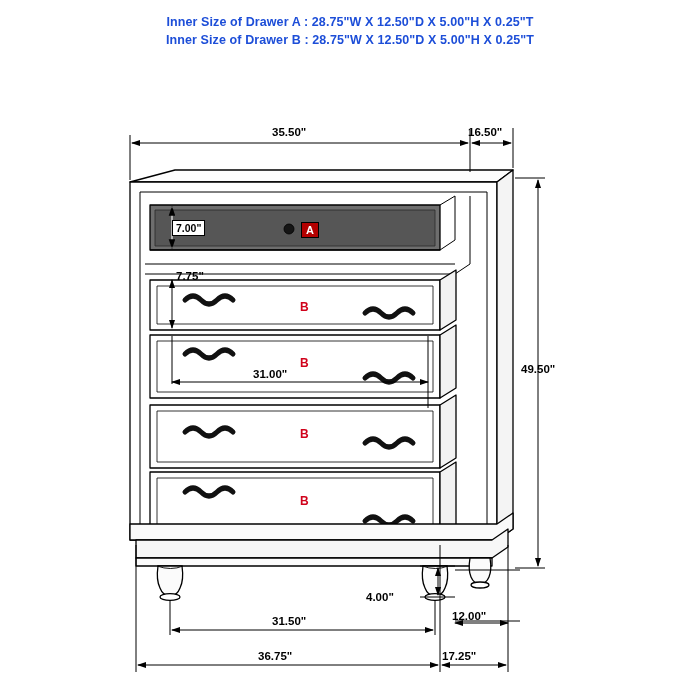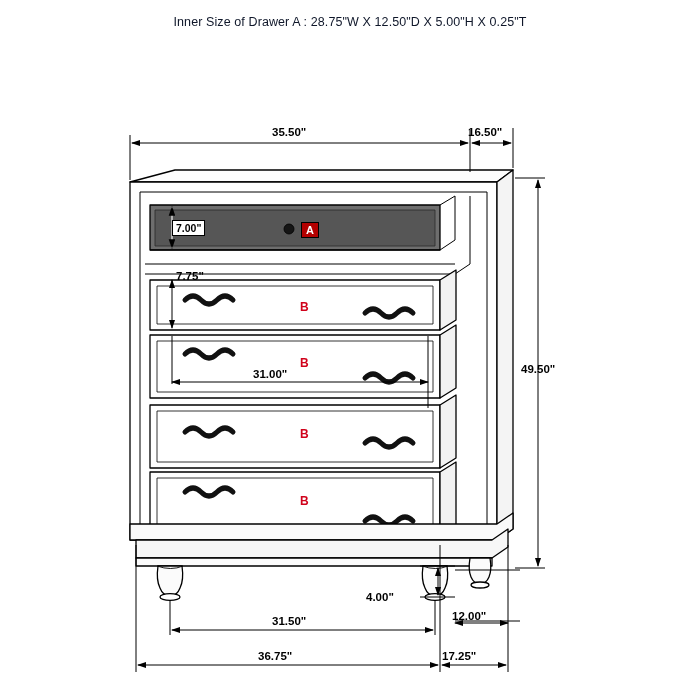--- a/index.html
+++ b/index.html
@@ -10,22 +10,22 @@
     font-family: "Liberation Sans", sans-serif;
     position: relative;
     overflow: hidden;
   }
   #stage { position: absolute; inset: 0; }
   .hdr {
     position: absolute;
     left: 0; right: 0;
     text-align: center;
     font-size: 12.5px;
-    font-weight: normal;
-    color: #0f172a;
+    font-weight: bold;
+    color: #1d4ed8;
     letter-spacing: 0.1px;
   }
   #hdr1 { top: 15px; }
   #hdr2 { top: 33px; }
 
   svg { position: absolute; left: 0; top: 0; }
 
   .dimtxt {
     position: absolute;
     font-size: 11.5px;
@@ -53,20 +53,21 @@
     font-size: 11px;
     line-height: 14px;
   }
 </style>
 </head>
 <body>
 
 <div id="stage">
 
   <div class="hdr" id="hdr1">Inner Size of Drawer A : 28.75"W X 12.50"D X 5.00"H X  0.25"T</div>
+  <div class="hdr" id="hdr2">Inner Size of Drawer B : 28.75"W X 12.50"D X 5.00"H X  0.25"T</div>
 
   <svg width="700" height="700" viewBox="0 0 700 700">
     <g fill="none" stroke="#000" stroke-width="1.3" stroke-linejoin="round">
 
       <path d="M130 182 L175 170 L513 170 L497 182 Z" fill="#fdfdfd"></path>
       <path d="M130 182 L497 182 L497 540 L130 540 Z" fill="#ffffff"></path>
       <path d="M497 182 L513 170 L513 529 L497 540 Z" fill="#f4f4f4"></path>
 
       <path d="M140 192 L487 192 L487 532 L140 532 Z" stroke-width="1"></path>
 

